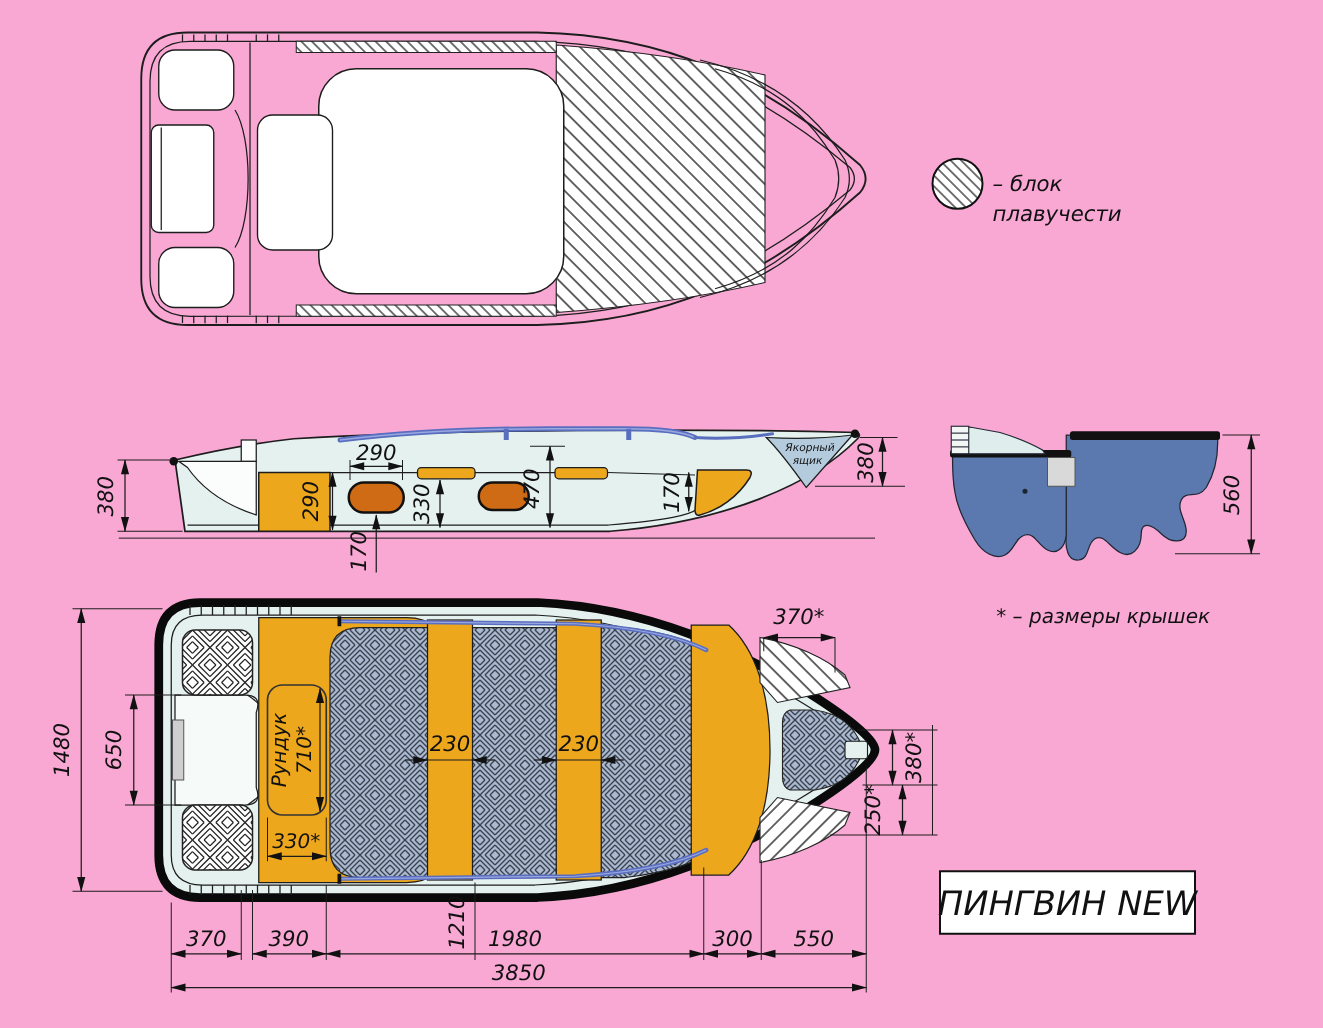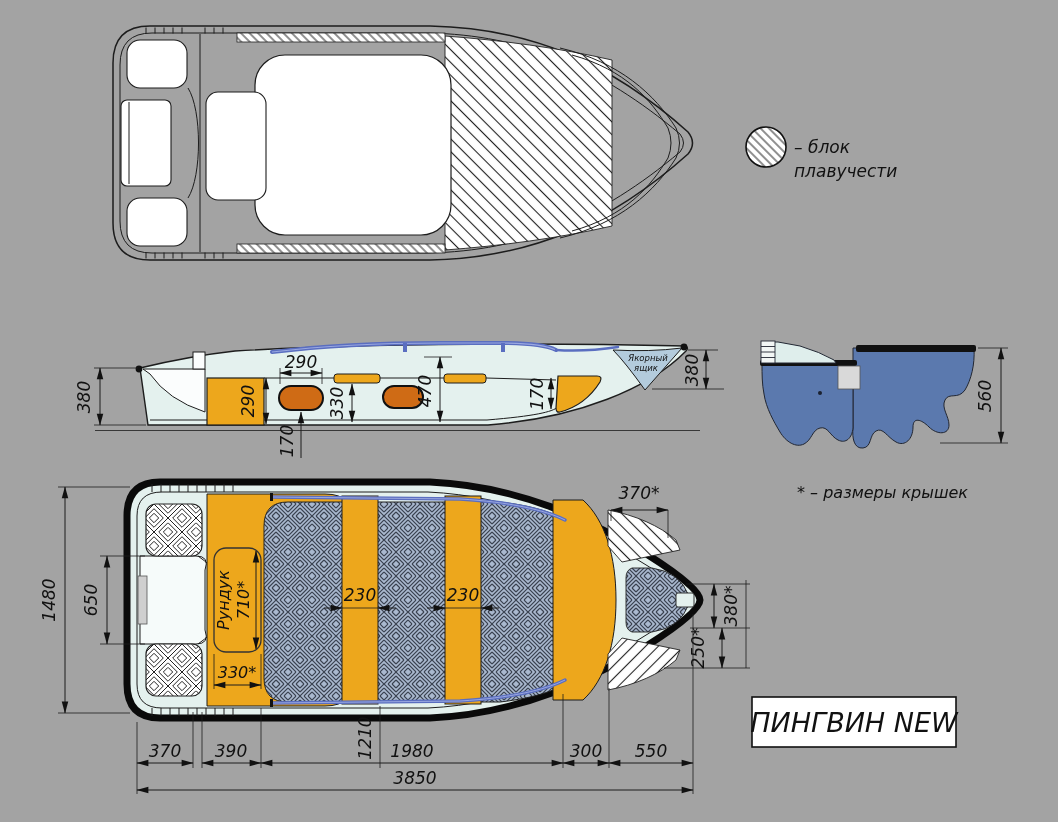--- a/index.html
+++ b/index.html
@@ -1,16 +1,16 @@
 <!DOCTYPE html>
 <html><head>
 <meta charset="utf-8">
 <style>
   html,body{margin:0;padding:0;background:#ffffff;}
-  .stage{width:1058px;height:822px;background:#a3a3a3;position:relative;font-family:"DejaVu Sans",sans-serif;}
+  .stage{width:1058px;height:822px;background:#f9a8d4;position:relative;font-family:"DejaVu Sans",sans-serif;}
   svg{display:block;}
   .ol{fill:none;stroke:#1d1d1d;stroke-width:1.5;}
   .tl{fill:none;stroke:#1d1d1d;stroke-width:1;}
   .xl{stroke:#1d1d1d;stroke-width:0.8;fill:none;}
   .dl{stroke:#1d1d1d;stroke-width:1;fill:none;marker-start:url(#ar);marker-end:url(#ar);}
   .dl1{stroke:#1d1d1d;stroke-width:1;fill:none;marker-start:url(#ar);}
   .dim{font:italic 17px "DejaVu Sans",sans-serif;fill:#111;}
   .tiny{font:italic 8.5px "DejaVu Sans",sans-serif;fill:#111;}
   .note{font:italic 16px "DejaVu Sans",sans-serif;fill:#111;}
   .leg{font:italic 17px "DejaVu Sans",sans-serif;fill:#111;}

